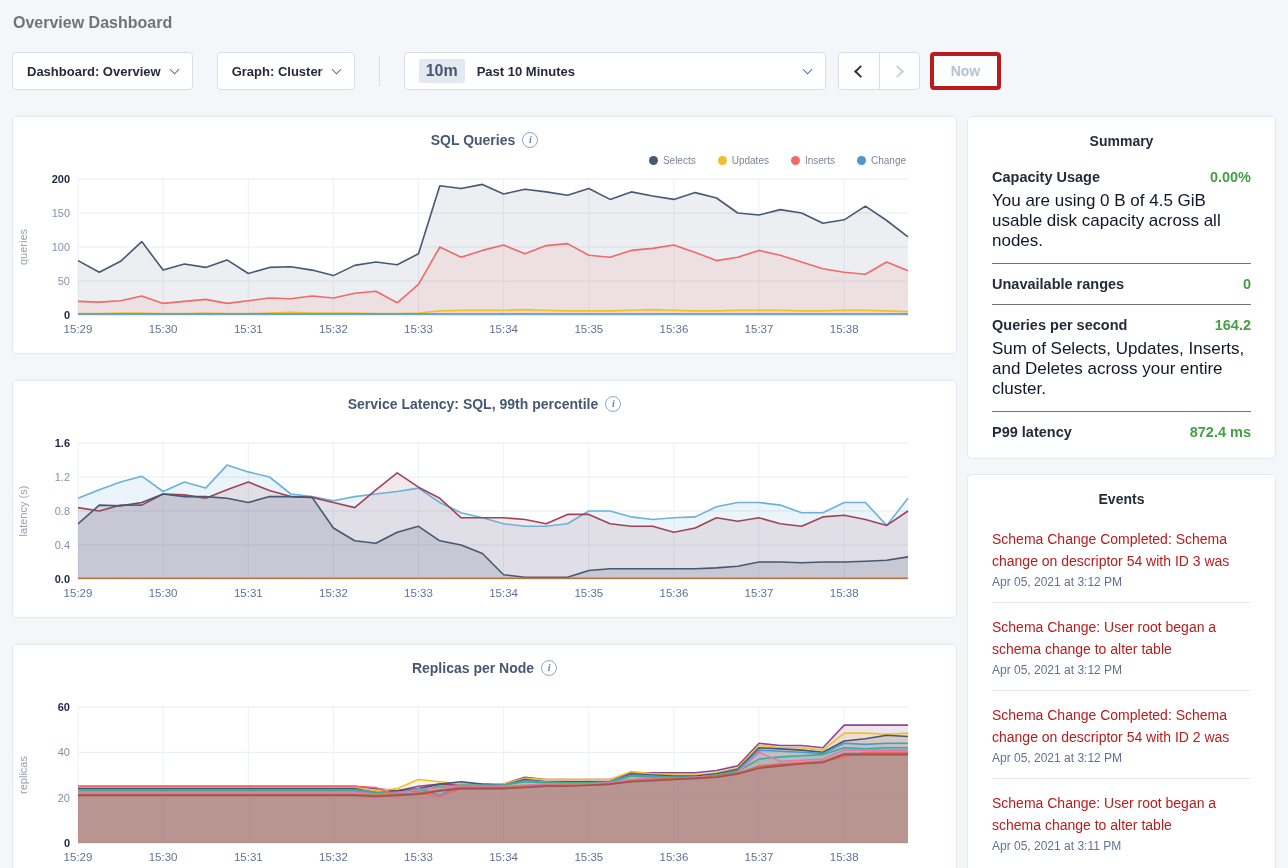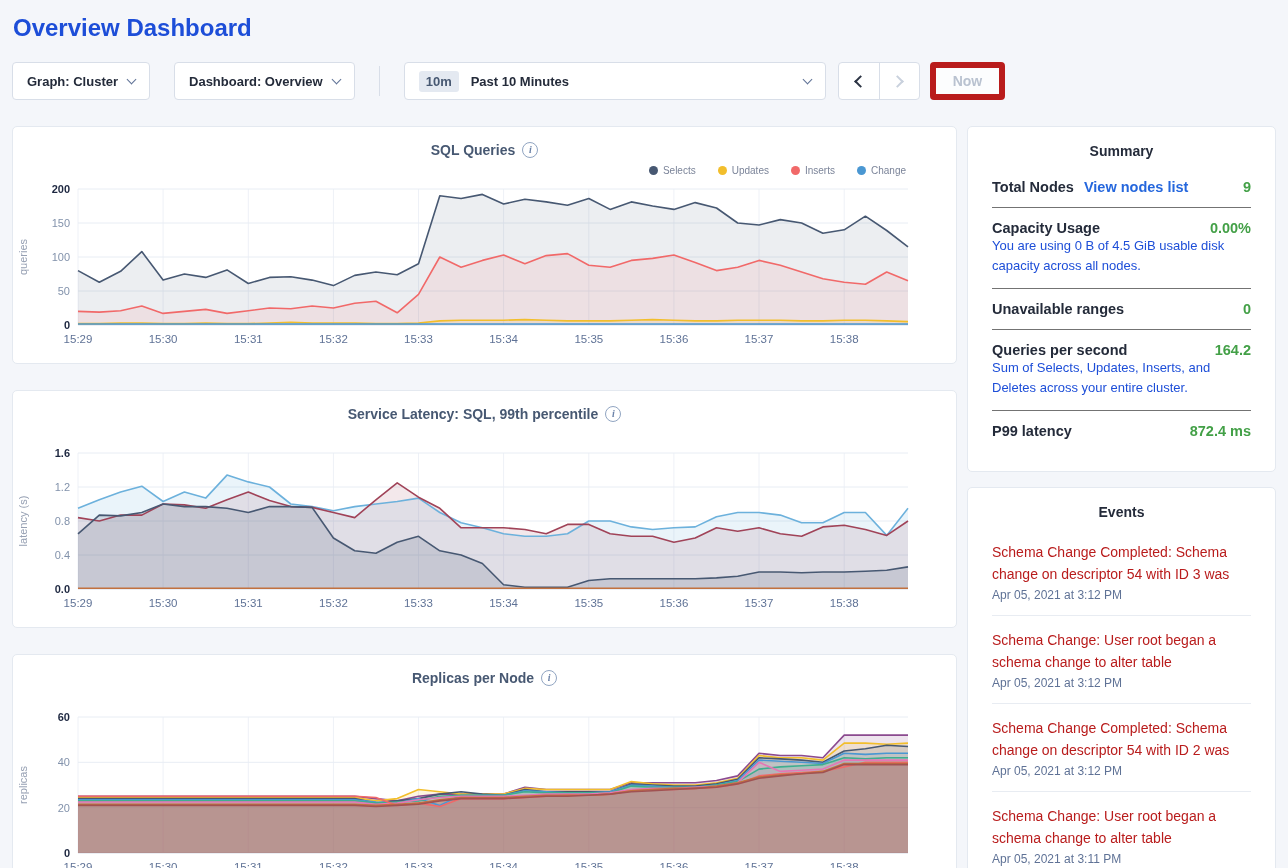--- a/index.html
+++ b/index.html
@@ -2,82 +2,82 @@
 <html><head>
 <meta charset="utf-8">
 <style>
   * { box-sizing: border-box; margin: 0; padding: 0; }
   body {
     width: 1288px; height: 868px; overflow: hidden;
     background: #f4f6fa; color: #242b3a;
     font-family: "Liberation Sans", sans-serif;
     position: relative;
   }
-  .page-title { font-size: 24px; font-weight: 700; padding: 14px 0 0 13px; color: #1d4ed8; }
+  .page-title { font-size: 16px; font-weight: 700; padding: 14px 0 0 13px; color: #737373; }
   .toolbar { display: flex; align-items: center; margin: 20px 0 0 12px; }
   .btn {
     display: inline-flex; align-items: center; gap: 10px; height: 38px;
     background: #fff; border: 1px solid #d8dee8; border-radius: 4px;
     padding: 0 14px; font-size: 13px; font-weight: 700; color: #242b3a; cursor: pointer;
   }
   .chev { width: 7px; height: 7px; border-right: 1.6px solid #5f7296; border-bottom: 1.6px solid #5f7296; transform: rotate(45deg); margin-top: -4px; }
   .mr24 { margin-right: 24px; }
   .vdivider { width: 1px; height: 30px; background: #d8dee8; margin-right: 24px; }
   .timepicker { width: 422px; justify-content: space-between; margin-right: 12px; }
   .tp-left { display: flex; align-items: center; gap: 12px; }
-  .badge { background: #e4e9f1; border-radius: 3px; padding: 3px 7px; font-size: 13px; font-weight: 700; color: #475872; }
+  .badge { background: #e4e9f1; border-radius: 3px; padding: 3px 7px; font-size: 16px; font-weight: 700; color: #475872; }
   .tp-label { font-size: 13px; font-weight: 700; }
   .arrow-group { display: flex; height: 38px; border: 1px solid #d8dee8; border-radius: 4px; background: #fff; overflow: hidden; margin-right: 10px; }
   .arrow-cell { width: 40px; display: flex; align-items: center; justify-content: center; cursor: pointer; }
   .arrow-cell + .arrow-cell { border-left: 1px solid #d8dee8; }
   .chev-left  { width: 9px; height: 9px; border-left: 2.6px solid #2c3444;  border-bottom: 2.6px solid #2c3444; transform: rotate(45deg); margin-left: 3px; }
   .chev-right { width: 9px; height: 9px; border-right: 2.6px solid #c9d1dd; border-top: 2.6px solid #c9d1dd;   transform: rotate(45deg); margin-right: 3px; }
-  .now-btn { height: 38px; padding: 0 17px; border: 6px solid #b91c1c; border-radius: 4px; background: #fcfdfe; color: #b9c2d0; font-size: 14px; font-weight: 700; }
+  .now-btn { height: 38px; padding: 0 17px; border: 4px solid #b91c1c; border-radius: 4px; background: #fcfdfe; color: #b9c2d0; font-size: 14px; font-weight: 700; }
   .main { display: flex; gap: 10px; padding: 26px 12px 0; align-items: flex-start; }
   .left-col  { width: 945px; display: flex; flex-direction: column; gap: 26px; }
   .right-col { width: 309px; display: flex; flex-direction: column; gap: 15px; }
   .card { background: #fff; border: 1px solid #e4e9f0; border-radius: 5px; }
   .chart-card { padding: 14px 0 12px; }
   .chart-title-row { display: flex; justify-content: center; align-items: center; gap: 7px; height: 18px; font-size: 14px; font-weight: 700; color: #475872; }
   .info-icon {
     width: 16px; height: 16px; border: 1px solid #91a5c2; border-radius: 50%;
     color: #6b82a8; font-size: 10px; line-height: 14px; text-align: center;
     font-family: "Liberation Serif", serif; font-style: italic; cursor: pointer; flex: none;
   }
   .chart-legend { height: 22px; display: flex; justify-content: flex-end; align-items: center; gap: 22px; padding-right: 50px; font-size: 10px; color: #7b8499; }
   .legend-item { display: flex; align-items: center; gap: 5px; }
   .dot { width: 9px; height: 9px; border-radius: 50%; }
   .legend-spacer { height: 22px; }
   svg.chart-plot { display: block; }
-  .sidebar-card { padding: 16px 24px 20px; }
+  .sidebar-card { padding: 16px 24px 6px; }
   .side-title { text-align: center; font-weight: 700; font-size: 14px; color: #242b3a; padding-bottom: 8px; }
   .srow { padding: 12px 0; }
   .srow + .srow { border-top: 1px solid #737373; }
   .srow-top { display: flex; align-items: baseline; gap: 10px; }
   .srow-label { font-weight: 700; font-size: 14.5px; color: #242b3a; }
   .srow-link { font-weight: 700; font-size: 14.5px; color: #2567dd; text-decoration: none; cursor: pointer; }
   .srow-value { margin-left: auto; font-weight: 700; font-size: 14.5px; color: #43a047; white-space: nowrap; }
-  .srow-desc { font-size: 13px; color: #1d4ed8; line-height: 20px; }
+  .srow-desc { margin-top: 6px; font-size: 17px; color: #0f172a; line-height: 20px; }
   .event-item { padding: 13px 0; cursor: pointer; }
   .event-item + .event-item { border-top: 1px solid #e8ecf2; }
   .event-msg { font-size: 14px; color: #b91c1c; line-height: 22px; }
   .event-time { margin-top: 3px; font-size: 12px; color: #5f7296; }
 </style>
 </head>
 <body>
 
 <h1 class="page-title">Overview Dashboard</h1>
 
 <div class="toolbar">
   <button class="btn mr24">
-    <span>Graph: Cluster</span>
+    <span>Dashboard: Overview</span>
     <span class="chev"></span>
   </button>
   <button class="btn mr24">
-    <span>Dashboard: Overview</span>
+    <span>Graph: Cluster</span>
     <span class="chev"></span>
   </button>
   <span class="vdivider"></span>
   <button class="btn timepicker">
     <span class="tp-left">
       <span class="badge">10m</span>
       <span class="tp-label">Past 10 Minutes</span>
     </span>
     <span class="chev"></span>
   </button>
@@ -267,27 +267,20 @@
     </div>
 
   </div>
 
   <div class="right-col">
     <div class="card sidebar-card">
       <div class="side-title">Summary</div>
       <div>
           <div class="srow">
             <div class="srow-top">
-              <span class="srow-label">Total Nodes</span>
-              <a class="srow-link">View nodes list</a>
-              <span class="srow-value">9</span>
-            </div>
-          </div>
-          <div class="srow">
-            <div class="srow-top">
               <span class="srow-label">Capacity Usage</span>
               <span class="srow-value">0.00%</span>
             </div>
             <div class="srow-desc">You are using 0 B of 4.5 GiB usable disk capacity across all nodes.</div>
           </div>
           <div class="srow">
             <div class="srow-top">
               <span class="srow-label">Unavailable ranges</span>
               <span class="srow-value">0</span>
             </div>

